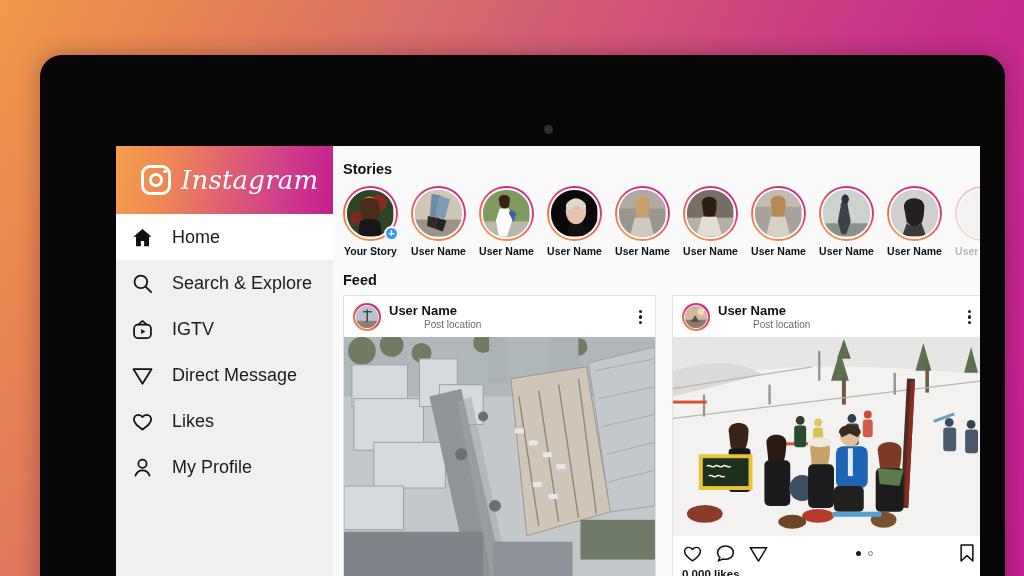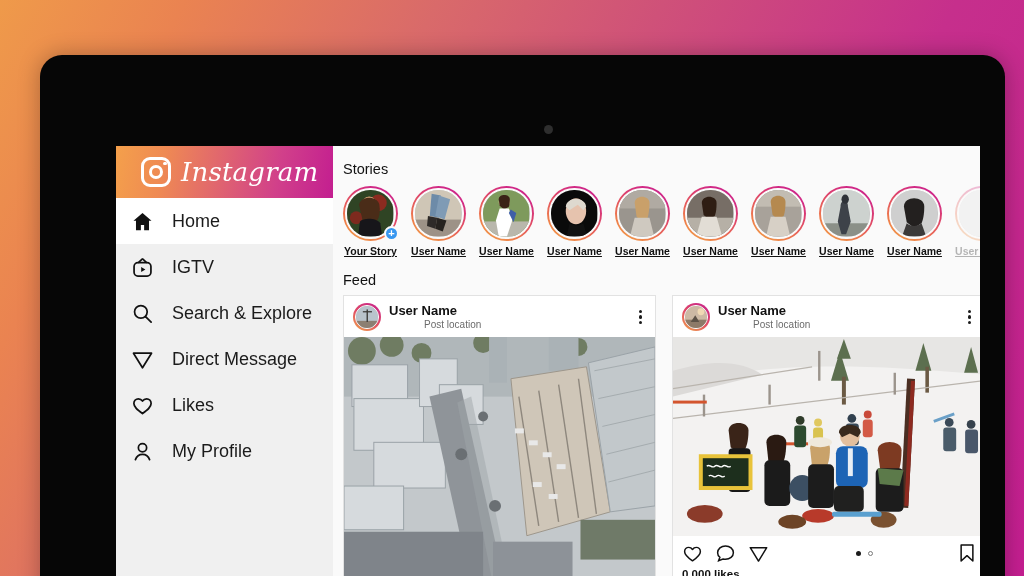--- a/index.html
+++ b/index.html
@@ -25,21 +25,21 @@
     position:absolute; left:76px; top:91px; width:864px; height:485px;
     background:#ffffff; overflow:hidden;
   }
 
   
   #sidebar{
     position:absolute; left:0; top:0; width:217px; height:485px;
     background:#f0f0f0;
   }
   #brand{
-    height:52px; width:100%;
+    height:68px; width:100%;
     background:linear-gradient(100deg,#f4a04b 0%,#ef8a53 22%,#e0656f 48%,#d1408a 74%,#c31e90 100%);
     display:flex; align-items:center; padding-left:25px; gap:10px;
   }
   #brand-logo{ width:30px;height:30px; position:relative; flex:0 0 auto;}
   #brand-logo .sq{
     position:absolute; inset:0; border:3.4px solid #fff; border-radius:9px;
   }
   #brand-logo .ci{
     position:absolute; left:8px; top:8px; width:14px; height:14px;
     border:3.2px solid #fff; border-radius:50%;
@@ -61,21 +61,21 @@
   .nav-item.active{ background:#ffffff; }
   .nav-icon{ width:25px;height:25px;flex:0 0 auto;display:flex;align-items:center;justify-content:center;}
   .nav-icon svg{ display:block; }
 
   
   #main{
     position:absolute; left:217px; top:0; right:0; height:485px;
     background:#fafafa; overflow:hidden;
   }
   .section-title{
-    font-size:14.5px; font-weight:normal; color:#111;
+    font-size:14.5px; font-weight:bold; color:#111;
     margin:15px 0 0 10px;
   }
 
   
   #stories{
     display:flex; gap:13px; margin:9px 0 0 10px;
   }
   .story{ width:55px; flex:0 0 auto; text-align:center; }
   .ring{
     width:55px;height:55px;border-radius:50%;
@@ -88,21 +88,21 @@
   }
   .ring .inner .ph{ width:100%;height:100%; display:block; }
   .plus-badge{
     position:absolute; right:-1px; bottom:0px; width:15px;height:15px;
     border-radius:50%; background:#3897f0; border:2px solid #fafafa;
     color:#fff; font-size:11px; line-height:11px; font-weight:bold;
     display:flex;align-items:center;justify-content:center;
   }
   .story-name{
     font-size:10.5px; color:#111; margin-top:4px; font-weight:bold;
-    white-space:nowrap; overflow:hidden;text-decoration:underline;
+    white-space:nowrap; overflow:hidden;
   }
   .story.faded .ring{ opacity:.3; }
   .story.faded .story-name{ opacity:.3; }
 
   
   #feed{ display:flex; gap:16px; margin:7px 0 0 10px; }
   .post{
     width:313px; flex:0 0 auto; background:#fff;
     border:1px solid #e2e2e2;
   }
@@ -152,42 +152,42 @@
         <div id="brand-name">Instagram</div>
       </div>
 
       <div class="nav-item active">
         <span class="nav-icon">
           <svg width="23" height="23" viewBox="0 0 24 24">
               <path d="M12 3L2.6 11.2h2.6V21h5.1v-5.4h3.4V21h5.1v-9.8h2.6z" fill="#111"></path>
             </svg>
         </span>
         <span>Home</span>
+      </div>
+
+      <div class="nav-item">
+        <span class="nav-icon">
+          <svg width="23" height="23" viewBox="0 0 24 24" fill="none" stroke="#111" stroke-width="1.8">
+            <circle cx="10.3" cy="10.3" r="6.6"></circle>
+              <line x1="15.2" y1="15.2" x2="21" y2="21" stroke-linecap="round"></line>
+          </svg>
+        </span>
+        <span>Search &amp; Explore</span>
       </div>
 
       <div class="nav-item">
         <span class="nav-icon">
           <svg width="23" height="23" viewBox="0 0 24 24" fill="none" stroke="#111" stroke-width="1.8">
             <rect x="3.2" y="7" width="17.6" height="14" rx="4"></rect>
             <line x1="8" y1="6.6" x2="11.6" y2="3.2" stroke-linecap="round"></line>
             <line x1="16" y1="6.6" x2="12.4" y2="3.2" stroke-linecap="round"></line>
             <path d="M10.6 11.4l4.4 2.6-4.4 2.6z" fill="#111" stroke="none"></path>
           </svg>
         </span>
         <span>IGTV</span>
-      </div>
-
-      <div class="nav-item">
-        <span class="nav-icon">
-          <svg width="23" height="23" viewBox="0 0 24 24" fill="none" stroke="#111" stroke-width="1.8">
-            <circle cx="10.3" cy="10.3" r="6.6"></circle>
-              <line x1="15.2" y1="15.2" x2="21" y2="21" stroke-linecap="round"></line>
-          </svg>
-        </span>
-        <span>Search &amp; Explore</span>
       </div>
 
       <div class="nav-item">
         <span class="nav-icon">
           <svg width="23" height="23" viewBox="0 0 24 24" fill="none" stroke="#111" stroke-width="1.8" stroke-linejoin="round">
             <path d="M2.6 5.4h18.8L12 20.6z"></path>
           </svg>
         </span>
         <span>Direct Message</span>
       </div>

